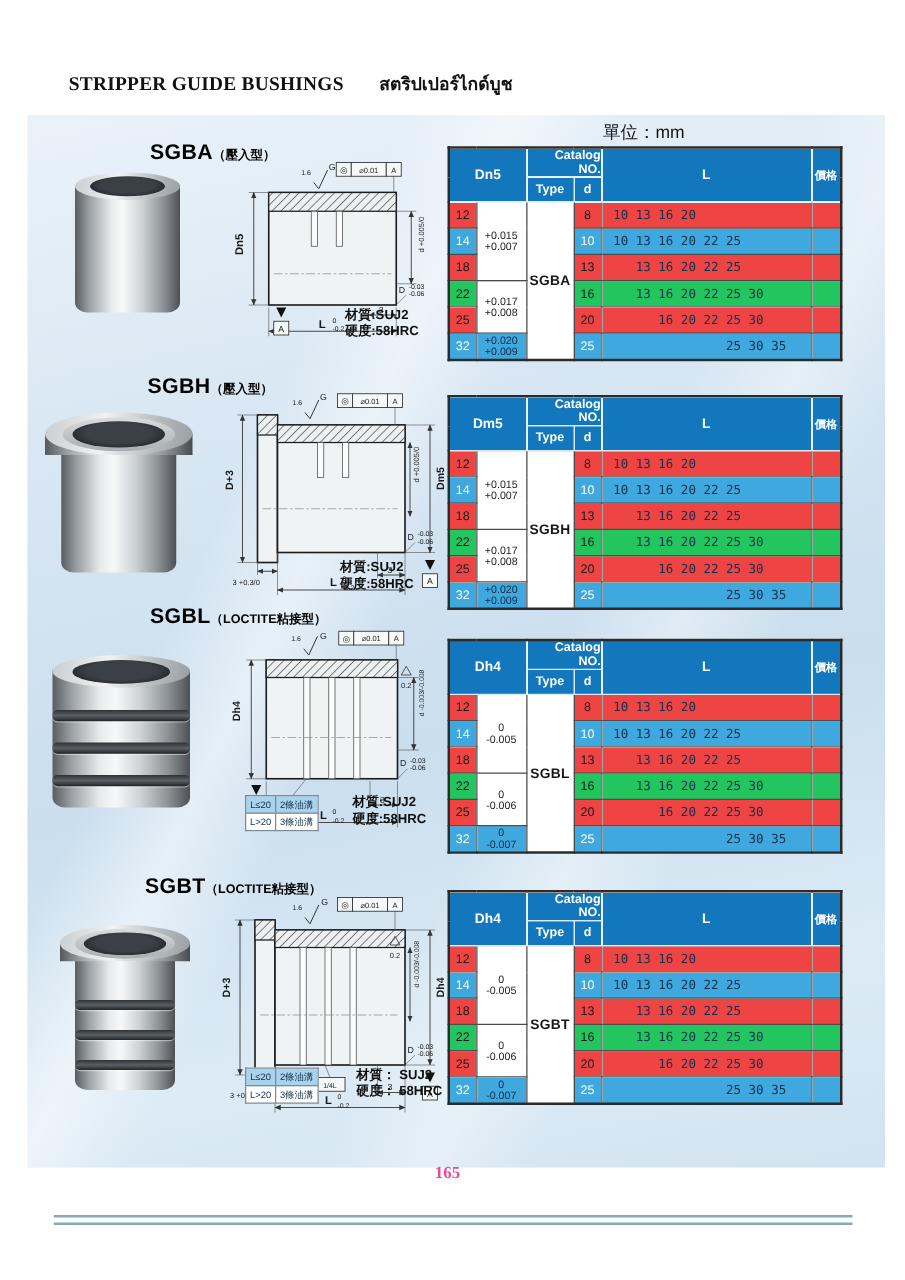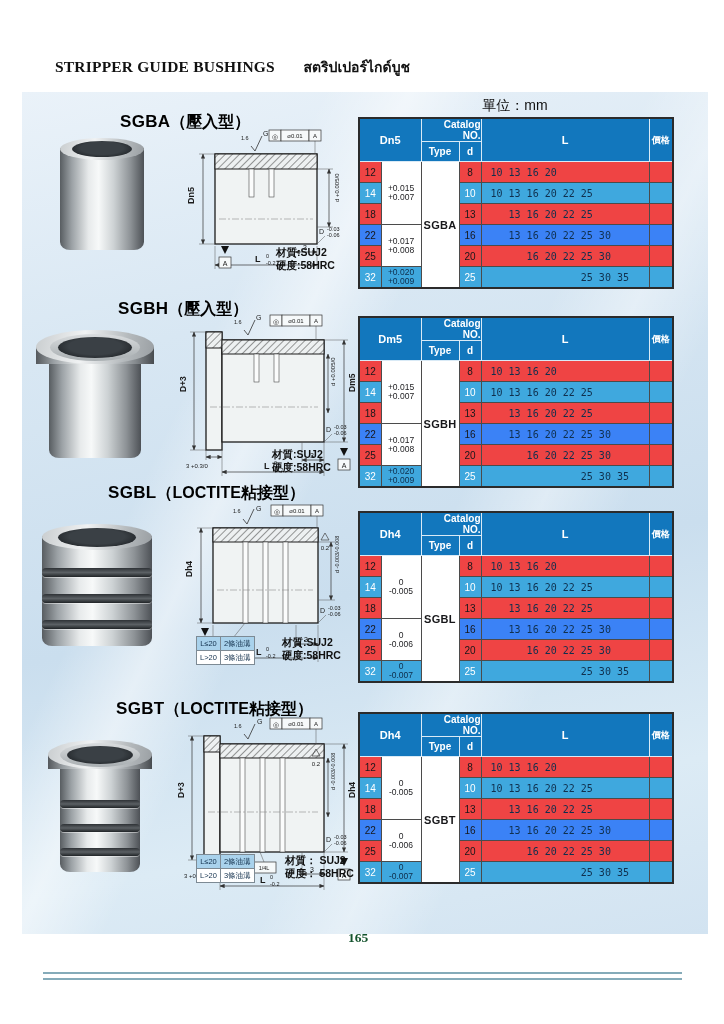--- a/index.html
+++ b/index.html
@@ -8,56 +8,56 @@
   .panel{position:absolute;left:22px;top:92px;width:686px;height:842px;
          background:linear-gradient(168deg,#eaf2f9 0%,#d8e7f3 28%,#cadeee 58%,#dcebf5 82%,#d2e3f1 100%);}
   .panel::before{content:"";position:absolute;inset:0;
          background:linear-gradient(115deg,rgba(255,255,255,0) 28%,rgba(255,255,255,.5) 36%,rgba(255,255,255,0) 44%,
                      rgba(255,255,255,0) 58%,rgba(255,255,255,.38) 66%,rgba(255,255,255,0) 74%);}
   .title{position:absolute;left:55px;top:56px;white-space:nowrap;}
   .title .en{font-family:"Liberation Serif",serif;font-weight:bold;font-size:15.5px;letter-spacing:.2px;}
   .title .th{font-family:"DejaVu Sans",sans-serif;font-weight:bold;font-size:14px;margin-left:24px;}
   .sh{position:absolute;font-weight:bold;color:#000;white-space:nowrap;}
   .sh .nm{font-size:17px;letter-spacing:.3px;}
-  .sh .sfx{font-size:16px;}
+  .sh .sfx{font-size:10px;}
   .unit{position:absolute;left:358px;top:97px;width:314px;text-align:center;font-size:14px;color:#111;}
   .mat{position:absolute;font-size:10.5px;line-height:13px;color:#101010;font-weight:600;white-space:nowrap;}
 
   
   .tbl{position:absolute;border-collapse:collapse;background:#fff;table-layout:fixed;border:2px solid #2b2b2b;}
   .tbl th,.tbl td{padding:0;overflow:hidden;}
   .tbl th{background:#1277bd;color:#fff;font-weight:bold;font-size:10px;height:19px;border:1px solid #d9eaf6;}
   .tbl th.dnh{font-size:11px;}
   .tbl th.cat{text-align:right;padding-left:3px;}
   .tbl th.lh{font-size:11px;}
   .tbl th.ph{font-size:9px;}
   .tbl td{border:1px solid #4b4b4b;height:20px;font-size:10px;text-align:center;color:#17171a;}
   tr.bg-b{background:#3fa8de;}
-  tr.bg-lb{background:#3b82f6;}
+  tr.bg-lb{background:#22c55e;}
   tr.bg-w{background:#ef4444;}
   td.tol{background:#fff;font-size:8.5px;line-height:9px;color:#1c1c1f;margin-top:44px;}
   td.tol span{display:block;}
   td.tolb{background:#3fa8de;color:#0e2c49;}
   td.typ{background:#fff;font-weight:bold;font-size:11px;letter-spacing:.3px;}
   td.tw{color:#fff;}
   td.lc{font-family:"DejaVu Sans Mono",monospace;font-size:10px;text-align:left;padding-left:9px;
         white-space:pre;color:#10304e;letter-spacing:0;}
 
   
   .mini{position:absolute;border-collapse:collapse;background:#fff;}
   .mini td{border:1px solid #7d8a94;font-size:7.5px;height:13px;text-align:center;color:#14324e;padding:0 3px;}
   .mini tr.hl td{background:#a9d2ec;}
 
   
   .ord{position:absolute;left:58px;top:896px;font-size:11px;color:#16324d;}
   .chip{display:inline-block;background:#3fa8de;color:#0d2b45;font-weight:bold;font-size:11px;
         padding:1px 6px;margin:0 2px;}
   .ord .l2{margin-top:4px;padding-left:29px;color:#1b3a57;}
   .pgnum{position:absolute;left:0;top:930px;width:716px;text-align:center;
-         font-family:"Liberation Serif",serif;font-weight:bold;font-size:13.5px;color:#14532d;}
+         font-family:"Liberation Serif",serif;font-weight:bold;font-size:13.5px;color:#ec4899;}
   .rule{position:absolute;left:43px;width:639px;height:2px;background:#85abb9;}
 
   
   .photo{position:absolute;}
   .p-a{left:60px;top:138px;width:84px;height:112px;}
   .cylbody{position:absolute;border-radius:0 0 10px 10px / 0 0 8px 8px;
      background:linear-gradient(90deg,#585d61,#9ba1a5 14%,#e7eaeb 34%,#f7f9f9 46%,#cdd2d4 64%,#8d9296 84%,#4d5156);}
   .rim{position:absolute;border-radius:50%;
      background:linear-gradient(100deg,#c9cdcf,#f0f2f3 40%,#b5babd 75%,#999ea2);}
   .bore{position:absolute;border-radius:50%;
@@ -110,21 +110,21 @@
     <span class="en">STRIPPER GUIDE BUSHINGS</span>
     <span class="th">สตริปเปอร์ไกด์บูช</span>
   </div>
 
   <div class="sh" style="left:120px;top:112px">
     <span class="nm">SGBA</span><span class="sfx">（壓入型）</span>
   </div>
   <div class="sh" style="left:118px;top:299px">
     <span class="nm">SGBH</span><span class="sfx">（壓入型）</span>
   </div>
-  <div class="sh" style="left:108px;top:483px">
+  <div class="sh" style="left:120px;top:483px">
     <span class="nm">SGBL</span><span class="sfx">（LOCTITE粘接型）</span>
   </div>
   <div class="sh" style="left:116px;top:699px">
     <span class="nm">SGBT</span><span class="sfx">（LOCTITE粘接型）</span>
   </div>
 
   <div class="photo p-a">
     <div class="cylbody" style="left:0;top:10px;width:84px;height:102px"></div>
     <div class="rim" style="left:0;top:0;width:84px;height:22px"></div>
     <div class="bore" style="left:12px;top:3px;width:60px;height:16px"></div>

